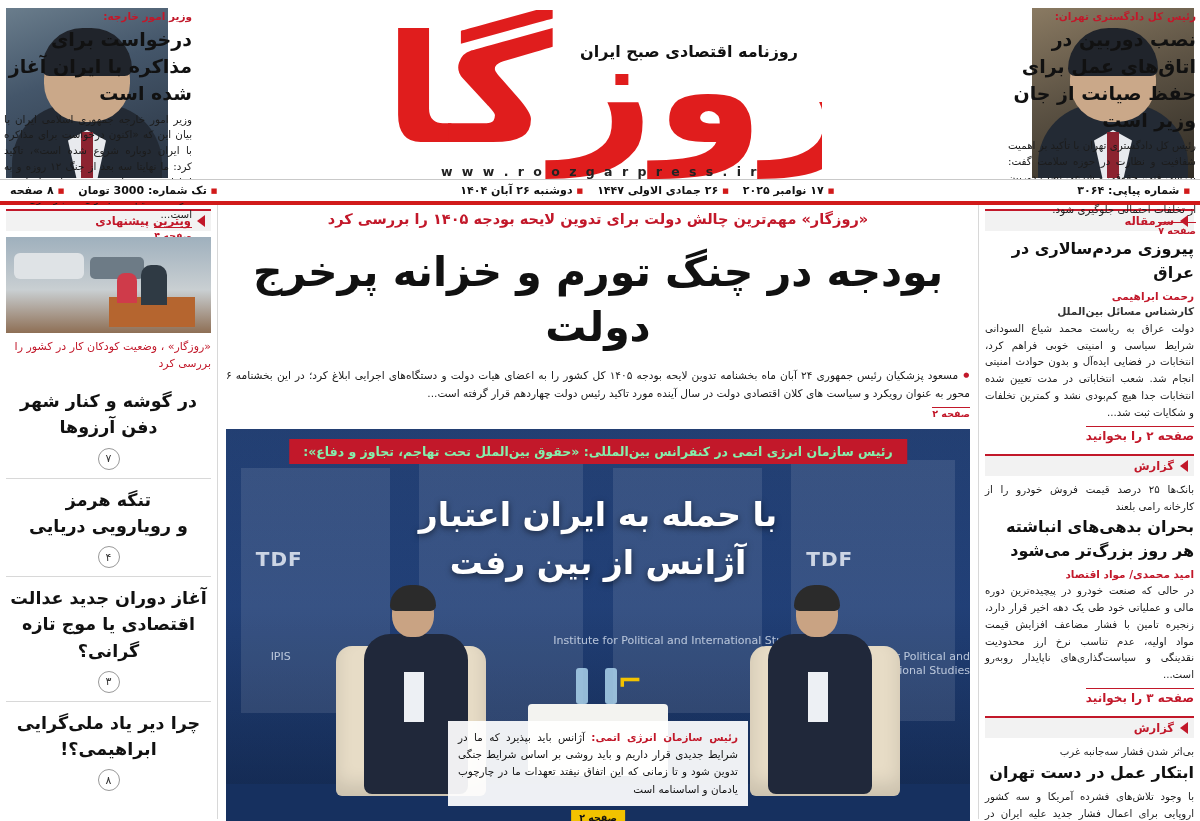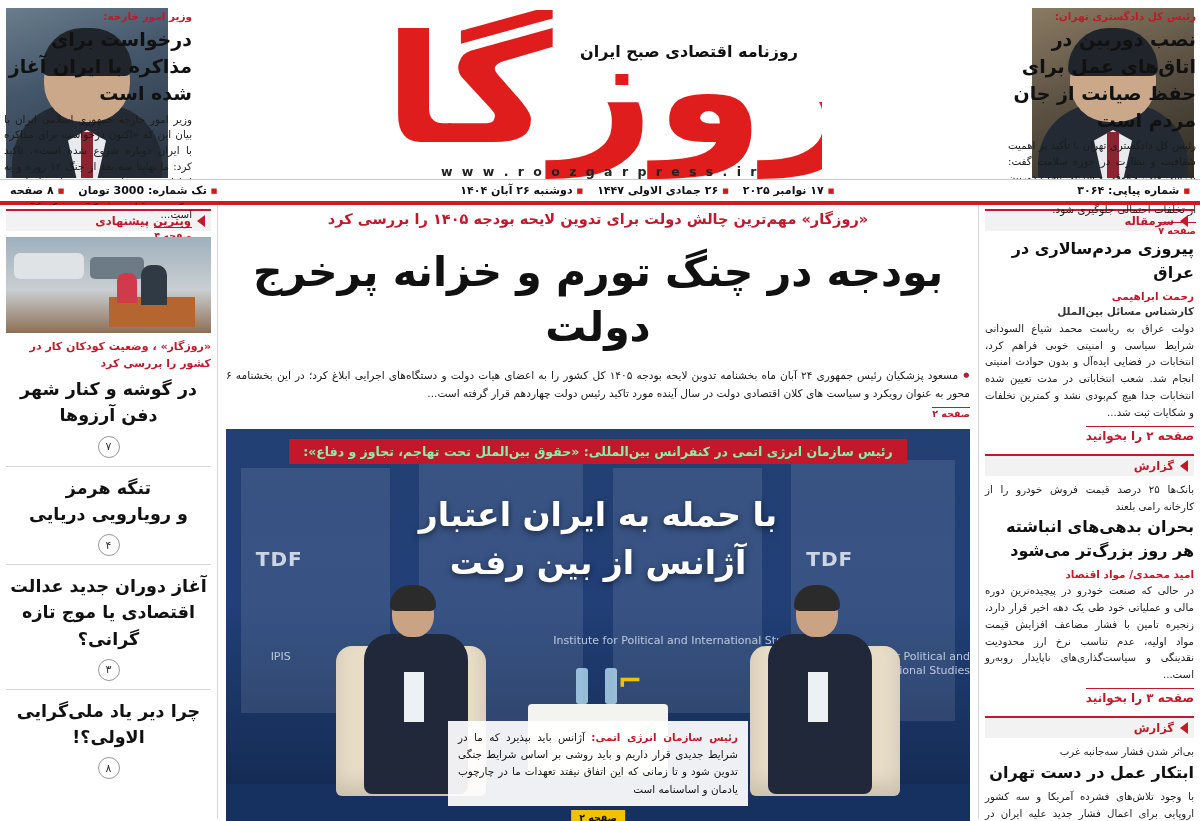--- a/index.html
+++ b/index.html
@@ -128,21 +128,21 @@
   .thumb {
     width:100%; height: 96px; margin-bottom: 6px; position:relative; overflow:hidden;
     background: linear-gradient(180deg,#9fb0bd 0%,#c9cfd2 55%,#8e6f55 100%);
   }
   .thumb .car { position:absolute; left:8px; top:16px; width:70px; height:26px; background:#dfe3e6; border-radius:6px; }
   .thumb .car2 { position:absolute; left:84px; top:20px; width:54px; height:22px; background:#6d7b86; border-radius:5px; }
   .thumb .cart { position:absolute; right:16px; bottom:6px; width:86px; height:30px; background:#b5652f; }
   .thumb .fig  { position:absolute; right:44px; bottom:28px; width:26px; height:40px; background:#2f3a44; border-radius:10px 10px 0 0;}
   .thumb .fig2 { position:absolute; right:74px; bottom:30px; width:20px; height:30px; background:#cf3b4a; border-radius:8px 8px 0 0;}
 
-  .ltitle { font-size: 11px; color:#c2182a; font-weight:bold; line-height:1.5; margin-bottom:4px;}
+  .ltitle { font-size: 11px; color:#c2182a; font-weight:normal; line-height:1.5; margin-bottom:16px;}
   .lhead  { font-size: 17.5px; font-weight:bold; line-height:1.5; text-align:center; color:#111;}
   .lnum {
     width:22px;height:22px;border:1px solid #999;border-radius:50%;
     display:flex;align-items:center;justify-content:center;font-size:11px;color:#333;
     margin: 7px auto;
   }
 
   
   .lead-kicker {
     font-size: 14.5px; font-weight:bold; color:#c2182a; text-align:center; margin: 2px 0 18px;
@@ -234,21 +234,21 @@
     <div class="mh-right">
       <div class="mh-photo right photo-b">
         <div class="body-shape"></div>
         <div class="shirt"></div>
         <div class="tie"></div>
         <div class="head-shape"></div>
         <div class="head-hair"></div>
       </div>
       <div class="mh-text right-block">
         <div class="kicker">رئیس کل دادگستری تهران:</div>
-        <div class="mh-headline">نصب دوربین در اتاق‌های عمل برای حفظ صیانت از جان مردم است</div>
+        <div class="mh-headline">نصب دوربین در اتاق‌های عمل برای حفظ صیانت از جان وزیر است</div>
         <div class="mh-body">رئیس کل دادگستری تهران با تأکید بر اهمیت شفافیت و نظارت در حوزه سلامت گفت: بررسی فنی، حقوقی و شرعی نصب دوربین در اتاق‌های عمل باید هرچه سریع‌تر انجام تا از تخلفات احتمالی جلوگیری شود.</div>
         <div class="pagetag">صفحه ۷</div>
       </div>
     </div>
 
     <div class="mh-center">
       <div class="logo-wrap">
         <div class="logo-sub">روزنامه اقتصادی صبح ایران</div>
         <div class="logo-mark"><span>روزگار</span></div>
       </div>
@@ -406,19 +406,19 @@
 
       <div>
         <div class="lhead">آغاز دوران جدید عدالت</div>
         <div class="lhead">اقتصادی یا موج تازه گرانی؟</div>
         <div class="lnum">۳</div>
       </div>
       <div class="rule"></div>
 
       <div>
         <div class="lhead">چرا دیر یاد ملی‌گرایی</div>
-        <div class="lhead">الاولی؟!</div>
+        <div class="lhead">ابراهیمی؟!</div>
         <div class="lnum">۸</div>
       </div>
     </div>
 
   </div>
 </div>
 
 </body></html>

